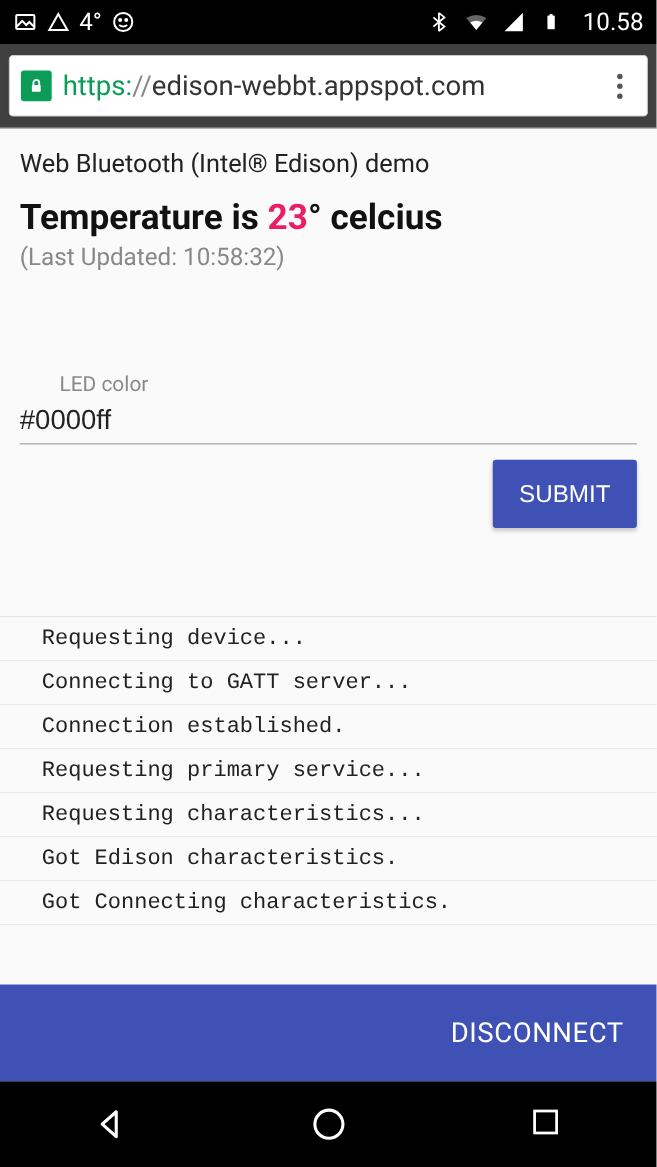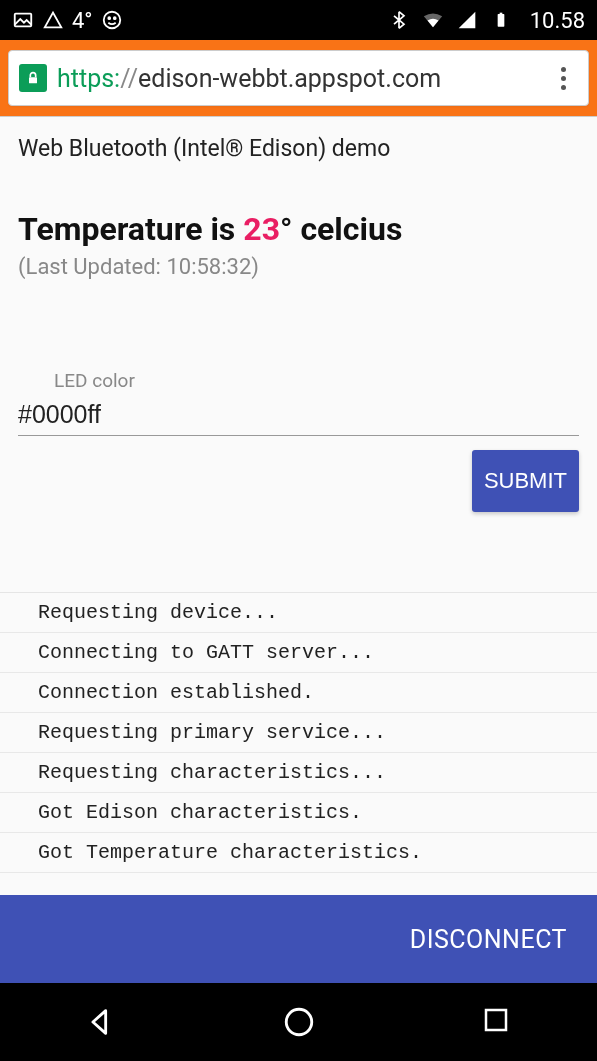--- a/index.html
+++ b/index.html
@@ -24,21 +24,21 @@
       font-size: 22px;
     }
     .status-left { display: flex; align-items: center; gap: 8px; flex: 1; }
     .status-right { display: flex; align-items: center; gap: 12px; }
     .status-icon { width: 22px; height: 22px; display: inline-flex; align-items: center; justify-content: center; }
     .status-temp { font-size: 22px; font-weight: 400; }
     .status-time { font-size: 22px; margin-left: 6px; }
     
     
     .url-bar-wrap {
-      background: #f97316;
+      background: #404040;
       padding: 10px 8px;
       border-bottom: 1px solid #ccc;
     }
     .url-bar {
       background: #fff;
       border: 1px solid #ccc;
       border-radius: 4px;
       height: 56px;
       display: flex;
       align-items: center;
@@ -56,21 +56,21 @@
       margin-right: 10px;
     }
     .url-text { font-size: 25px; color: #333; flex: 1; white-space: nowrap; overflow: hidden; }
     .url-scheme { color: #0b9d58; }
     .url-sep { color: #888; }
     .menu-dots { width: 30px; display: flex; flex-direction: column; align-items: center; gap: 4px; }
     .menu-dots span { width: 5px; height: 5px; background: #555; border-radius: 50%; }
     
     
     .content { padding: 18px; flex: 1; }
-    .demo-title { font-size: 23px; color: #222; margin-bottom: 48px; }
+    .demo-title { font-size: 23px; color: #222; margin-bottom: 16px; }
     .temp-heading { font-size: 32px; font-weight: 700; color: #111; margin-bottom: 6px; }
     .temp-val { color: #e91e63; }
     .last-updated { font-size: 22px; color: #888; margin-bottom: 90px; }
     
     .input-label { font-size: 19px; color: #888; margin-bottom: 4px; margin-left: 36px; }
     .input-row { display: flex; align-items: flex-end; margin-bottom: 14px; }
     .text-input {
       flex: 1;
       border: none;
       border-bottom: 1px solid #999;
@@ -79,21 +79,21 @@
       background: transparent;
       outline: none;
       color: #222;
     }
     .submit-row { display: flex; justify-content: flex-end; margin-bottom: 80px; }
     .submit-btn {
       background: #3f51b5;
       color: #fff;
       border: none;
       font-size: 22px;
-      padding: 18px 12px;
+      padding: 18px 24px;
       border-radius: 3px;
       cursor: pointer;
       box-shadow: 0 2px 4px rgba(0,0,0,0.2);
     }
     
     
     .log-list { margin: 0 -18px; border-top: 1px solid #e5e5e5; }
     .log-item {
       font-family: "Courier New", monospace;
       font-size: 20px;
@@ -213,21 +213,21 @@
     <button class="submit-btn">SUBMIT</button>
   </div>
 
   <div class="log-list">
     <div class="log-item">Requesting device...</div>
     <div class="log-item">Connecting to GATT server...</div>
     <div class="log-item">Connection established.</div>
     <div class="log-item">Requesting primary service...</div>
     <div class="log-item">Requesting characteristics...</div>
     <div class="log-item">Got Edison characteristics.</div>
-    <div class="log-item">Got Temperature characteristics.</div>
+    <div class="log-item">Got Connecting characteristics.</div>
   </div>
 </div>
 
 <div class="bottom-bar">
   <span>DISCONNECT</span>
 </div>
 
 <div class="nav-bar">
   <span class="nav-icon">
     <svg viewBox="0 0 24 24" width="34" height="34" fill="none" stroke="#fff" stroke-width="2">

